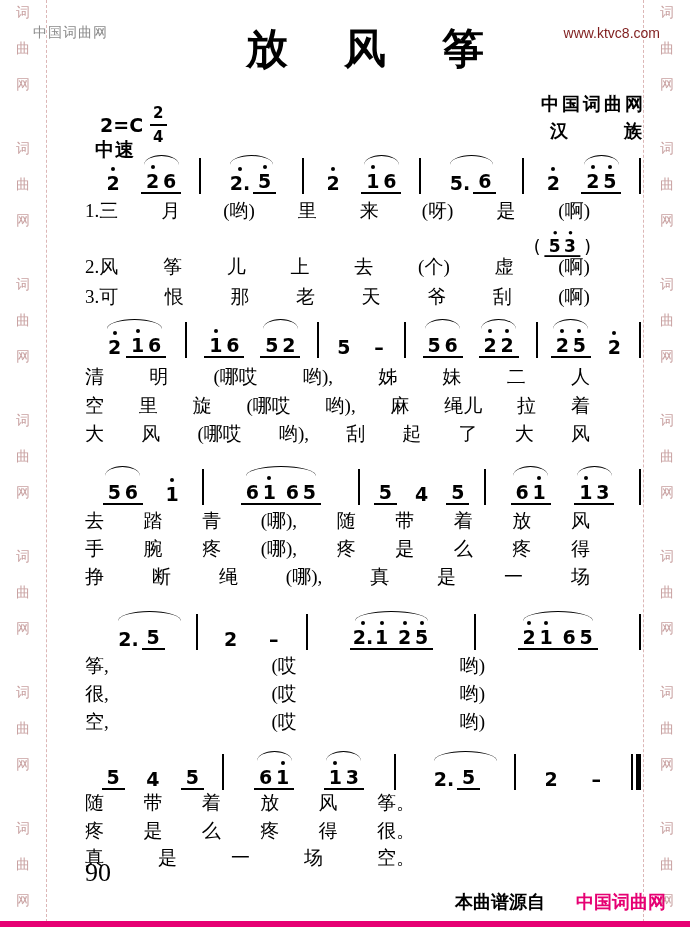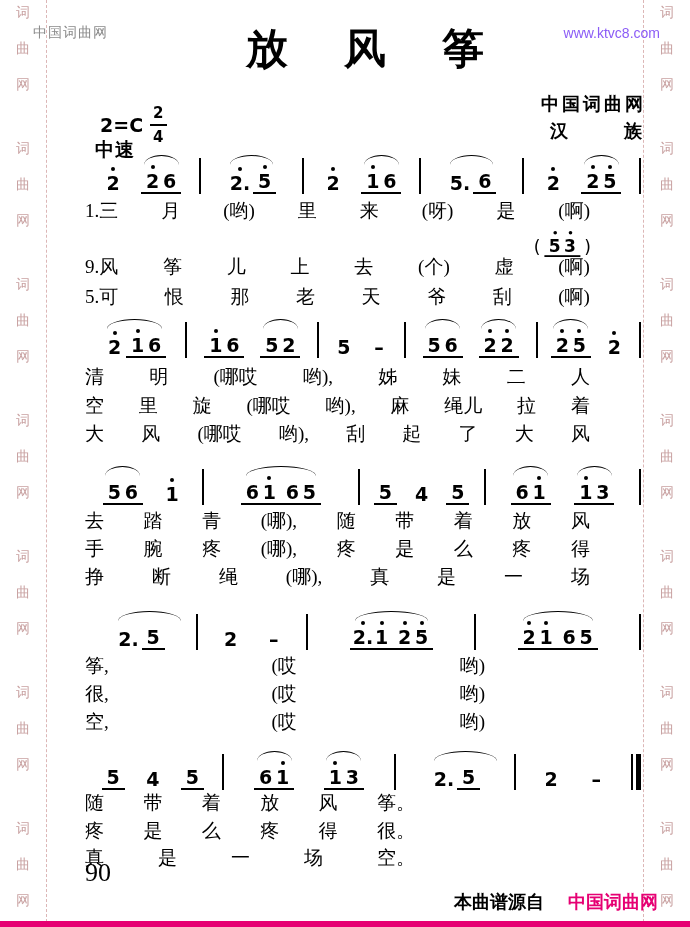--- a/index.html
+++ b/index.html
@@ -7,21 +7,21 @@
         font-family:"Liberation Sans",sans-serif;color:#000;}
   
   .side{position:absolute;top:0;bottom:0;width:46px;}
   .side.left{left:0;border-right:1px dashed #dcb6b6;}
   .side.right{right:0;border-left:1px dashed #dcb6b6;}
   .side .chars{position:absolute;top:6px;width:100%;text-align:center;}
   .side .bch{font:400 14px "Liberation Serif",serif;color:#c9a2a2;margin:0 auto 22px;line-height:1;}
   .side .bch.gap{margin-bottom:50px;}
   
   #site-name{position:absolute;left:33px;top:24px;font-size:14px;color:#8a8a8a;letter-spacing:1px;}
-  #site-url{position:absolute;right:30px;top:25px;font-size:14px;color:#8b5cf6;}
+  #site-url{position:absolute;right:30px;top:25px;font-size:14px;color:#7f1d1d;}
   #title{position:absolute;left:60px;right:20px;top:26px;display:flex;justify-content:center;gap:56px;}
   #title .tch{font:700 42px "Liberation Serif",serif;color:#000;line-height:1.1;}
   #credit-origin{position:absolute;right:44px;top:92px;font:700 18px "Liberation Serif",serif;letter-spacing:3px;}
   #credit-ethnic{position:absolute;right:48px;top:119px;width:92px;display:flex;justify-content:space-between;
                  font:700 18px "Liberation Serif",serif;}
   #keysig{position:absolute;left:100px;top:104px;display:flex;align-items:center;gap:7px;
           font:700 19px "DejaVu Sans",sans-serif;}
   .frac{display:inline-flex;flex-direction:column;align-items:center;line-height:1;
         font:700 15px "DejaVu Sans",sans-serif;}
   .frac .num{border-bottom:2px solid #000;padding:0 3px 2px;}
@@ -51,21 +51,21 @@
   .wA{width:505px}.wB{width:505px}.wC{width:505px}.wD{width:400px}.wE{width:330px}
   #la1{top:198px}#la2{top:254px}#la3{top:284px}
   #lb1{top:364px}#lb2{top:393px}#lb3{top:421px}
   #lc1{top:508px}#lc2{top:536px}#lc3{top:564px}
   #ld1{top:653px}#ld2{top:681px}#ld3{top:709px}
   #le1{top:790px}#le2{top:818px}#le3{top:845px}
   
   #ann{position:absolute;left:530px;top:222px;display:flex;align-items:flex-end;transform:scale(.9);transform-origin:left bottom;}
   
   #page-number{position:absolute;left:85px;top:858px;font:400 26px "Liberation Serif",serif;}
-  #footer{position:absolute;right:32px;top:890px;display:flex;gap:24px;font:700 18px "Liberation Sans",sans-serif;}
+  #footer{position:absolute;right:24px;top:890px;display:flex;gap:31px;font:700 18px "Liberation Sans",sans-serif;}
   #footer .src{color:#000;}
   #footer .brand{color:#e60073;}
   #bottom-bar{position:absolute;left:0;right:0;bottom:0;height:6px;background:#e60073;}
 </style>
 </head>
 <body>
 
 <div id="page">
   <div class="side left">
       <div class="chars">
@@ -282,31 +282,31 @@
         </div>
         <div class="part">
           <div class="note pl">
             <div class="hd"></div>
             <div class="nch">)</div>
           </div>
         </div>
       </div>
     </div>
   <div id="la2" class="lrow wA">
-      <div class="lyr">9.风</div>
+      <div class="lyr">2.风</div>
       <div class="lyr">筝</div>
       <div class="lyr">儿</div>
       <div class="lyr">上</div>
       <div class="lyr">去</div>
       <div class="lyr">(个)</div>
       <div class="lyr">虚</div>
       <div class="lyr">(啊)</div>
     </div>
   <div id="la3" class="lrow wA">
-      <div class="lyr">5.可</div>
+      <div class="lyr">3.可</div>
       <div class="lyr">恨</div>
       <div class="lyr">那</div>
       <div class="lyr">老</div>
       <div class="lyr">天</div>
       <div class="lyr">爷</div>
       <div class="lyr">刮</div>
       <div class="lyr">(啊)</div>
     </div>
 
   <div id="m2" class="mline">

